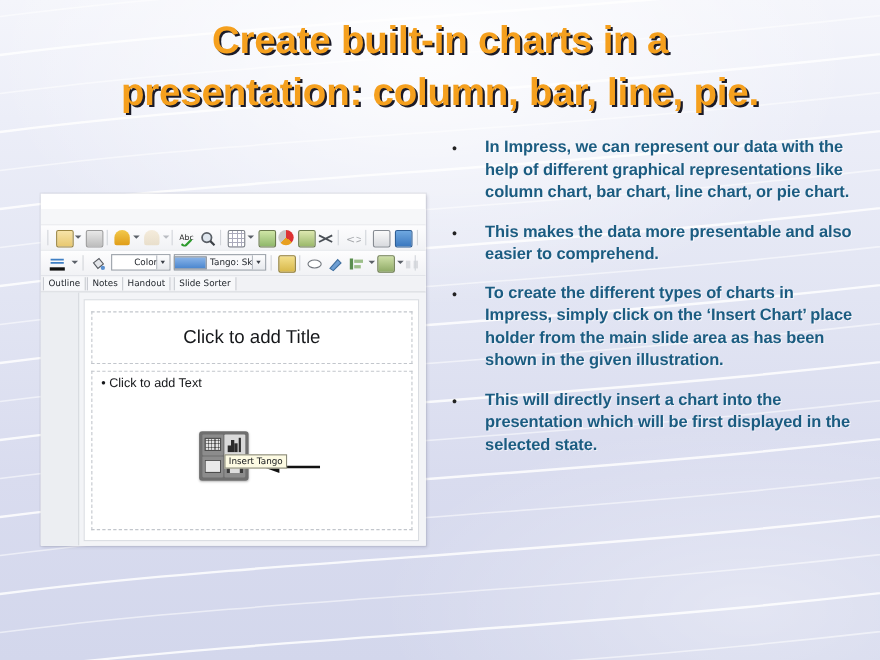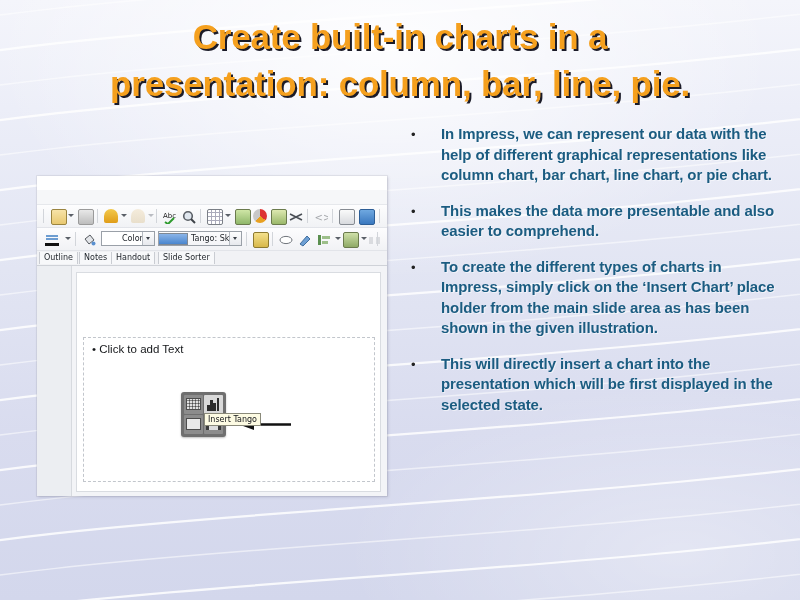--- a/index.html
+++ b/index.html
@@ -543,20 +543,23 @@
       <span class="tabitem" style="left:42px;">Notes</span>
       <span class="tabitem" style="left:74px;">Handout</span>
       <span class="tabitem" style="left:121px;">Slide Sorter</span>
     </div>
 
     <div id="workspace">
       <div id="leftpane"></div>
 
       <div id="slidecanvas">
 
+        <div id="ph-title">
+          <span>Click to add Title</span>
+        </div>
 
         <div id="ph-outline">
           <span id="ph-outline-text">
             <span>•</span>
             <span>Click to add Text</span>
           </span>
 
           <div id="ins-panel">
             <div class="ins-quad" id="ins-q1">
               <span class="grid-ico"></span>

